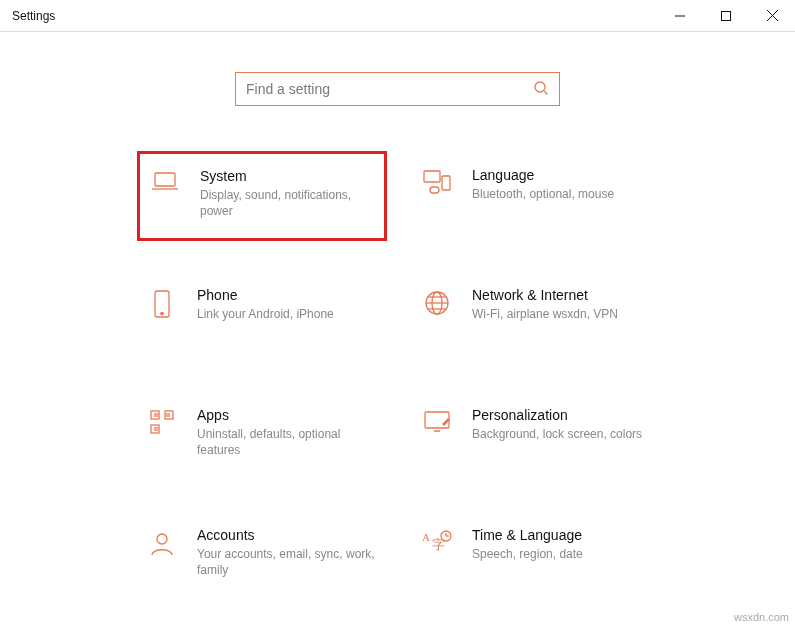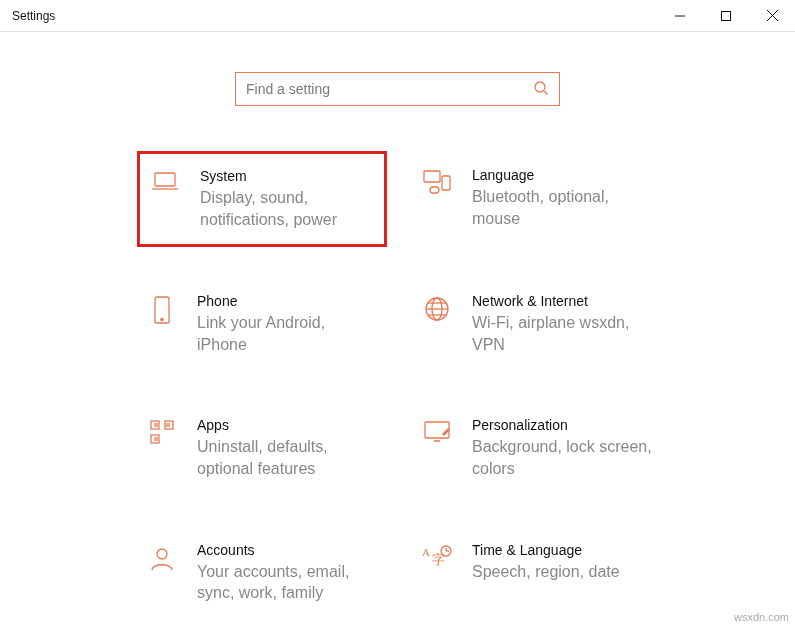--- a/index.html
+++ b/index.html
@@ -88,21 +88,21 @@
     padding-top: 2px;
   }
   .card .icon svg { stroke: #e67a54; fill: none; stroke-width: 1.3; }
   .card .body { flex: 1; }
   .card .title {
     font-size: 14px;
     color: #111;
     margin-bottom: 3px;
   }
   .card .desc {
-    font-size: 16px;
+    font-size: 12px;
     color: #888;
     line-height: 1.35;
   }
   .watermark {
     position: absolute;
     right: 6px;
     bottom: 8px;
     font-size: 11px;
     color: #aaa;
   }

